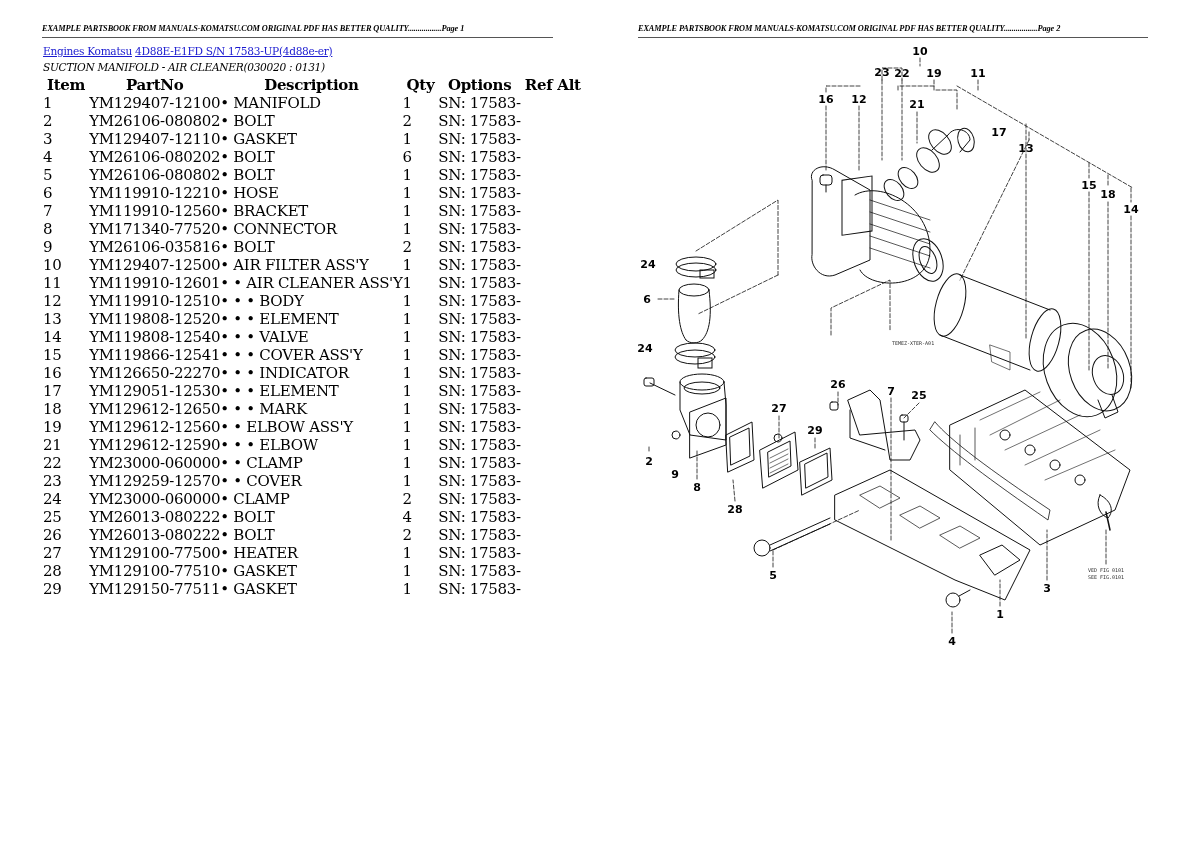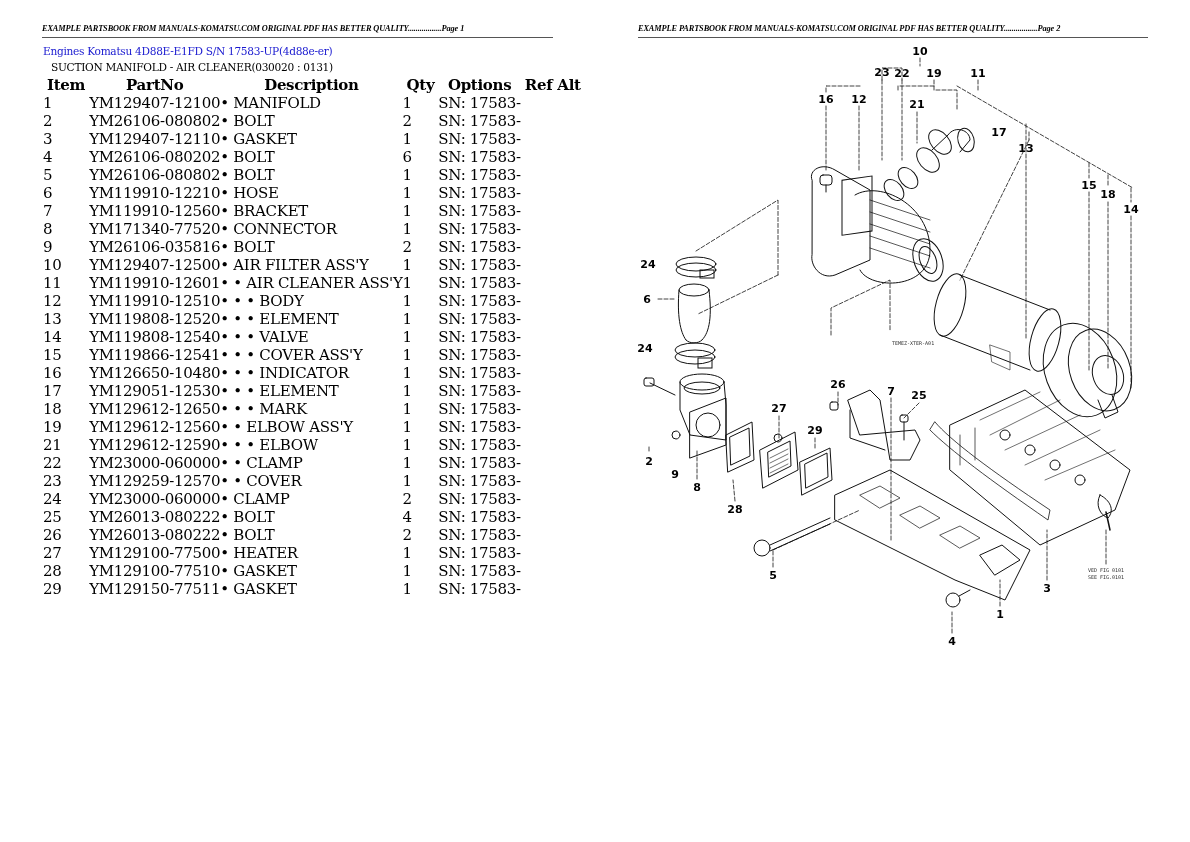--- a/index.html
+++ b/index.html
@@ -5,23 +5,23 @@
   html, body { margin: 0; padding: 0; background: #ffffff; }
   body { width: 1190px; height: 842px; position: relative; overflow: hidden;
          font-family: "DejaVu Serif", "Liberation Serif", serif; color: #000; }
   .page-header { position: absolute; top: 24px; height: 13px; border-bottom: 1px solid #555;
                  font-family: "Liberation Serif", serif; font-style: italic; font-weight: bold;
                  font-size: 8.3px; text-align: left; white-space: nowrap; letter-spacing: -0.1px; }
   #hdr1 { left: 42px; width: 511px; }
   #hdr2 { left: 638px; width: 510px; }
   .crumbs { position: absolute; left: 43px; top: 45px; font-size: 10.6px; white-space: nowrap;
             font-family: "DejaVu Serif", serif; letter-spacing: -0.3px; }
-  .crumbs a { color: #1a1ad0; cursor: pointer; }
-  .subtitle { position: absolute; left: 51px; top: 61px; font-size: 10.6px; white-space: nowrap;
-              letter-spacing: -0.3px; }
+  .crumbs a { color: #1a1ad0; text-decoration: underline; cursor: pointer; }
+  .subtitle { position: absolute; left: 43px; top: 61px; font-size: 10.6px; white-space: nowrap;
+              letter-spacing: -0.3px; font-style: italic; }
   table.parts { position: absolute; left: 43px; top: 76px; border-collapse: collapse;
                 font-size: 15px; letter-spacing: -0.3px; }
   table.parts th { font-weight: bold; text-align: center; padding: 0 4px; height: 17px; white-space: nowrap; }
   table.parts td { height: 17px; padding: 0; white-space: nowrap; vertical-align: middle; }
   td.c-item { width: 34px; padding-left: 3px; }
   td.c-part { width: 93px; }
   td.c-desc { width: 122px; }
   td.c-qty  { width: 22px; padding-left: 5px; }
   td.c-opt  { width: 60px; }
   th.h-item { width: 34px; }
@@ -173,21 +173,21 @@
       <tr>
         <td class="c-item">15</td>
         <td class="c-part">YM119866-12541</td>
         <td class="c-desc">• • • COVER ASS'Y</td>
         <td class="c-qty">1</td>
         <td class="c-opt">SN: 17583-</td>
         <td></td>
       </tr>
       <tr>
         <td class="c-item">16</td>
-        <td class="c-part">YM126650-10480</td>
+        <td class="c-part">YM126650-22270</td>
         <td class="c-desc">• • • INDICATOR</td>
         <td class="c-qty">1</td>
         <td class="c-opt">SN: 17583-</td>
         <td></td>
       </tr>
       <tr>
         <td class="c-item">17</td>
         <td class="c-part">YM129051-12530</td>
         <td class="c-desc">• • • ELEMENT</td>
         <td class="c-qty">1</td>

